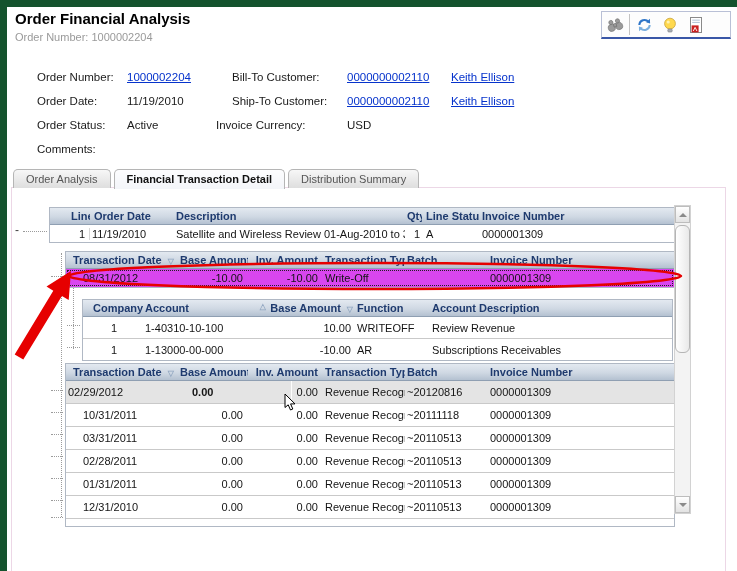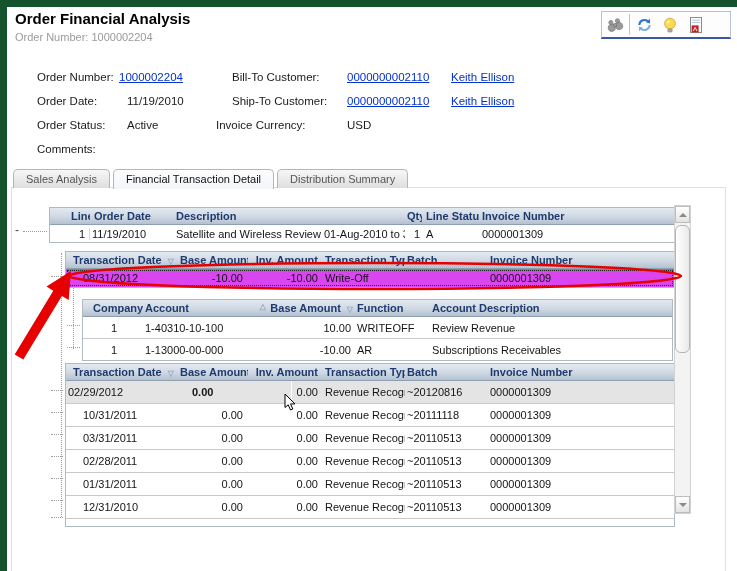--- a/index.html
+++ b/index.html
@@ -13,21 +13,21 @@
   .tool-sep{width:1px;height:21px;background:#c3c3c3;margin:0 1px;}
 
   
   .lbl{position:absolute;font-size:11.5px;color:#1a1a1a;}
   .val{position:absolute;font-size:11.5px;color:#1a1a1a;}
   .lnk{position:absolute;font-size:11.5px;color:#0633cc;text-decoration:underline;cursor:pointer;}
 
   
   .tabs{position:absolute;left:6px;top:162px;display:flex;gap:3px;z-index:5;}
   .tab{height:18px;line-height:18px;padding:0 12px;font-size:11px;color:#555;background:linear-gradient(#f7f7f7,#dedede);border:1px solid #b5b5b5;border-bottom:none;border-radius:5px 5px 0 0;cursor:pointer;white-space:nowrap;}
-  .tab.active{height:19px;background:linear-gradient(#fdfdfe,#f3f5f9);font-weight:normal;color:#111;position:relative;z-index:6;}
+  .tab.active{height:19px;background:linear-gradient(#fdfdfe,#f3f5f9);font-weight:bold;color:#111;position:relative;z-index:6;}
 
   
   .panel{position:absolute;left:4px;top:180px;width:713px;height:386px;background:#fff;border:1px solid #ecd7e6;z-index:1;}
 
   
   .table{position:absolute;border:1px solid #b0b8c4;background:#fff;z-index:2;}
   .thead{display:grid;height:16px;align-items:center;background:linear-gradient(#e3e9f0,#cfd8e3 55%,#b4c1d1);border-bottom:1px solid #8f9fb2;font-size:11px;font-weight:bold;color:#1e3a6e;}
   .trow{display:grid;align-items:center;background:#fff;font-size:11px;color:#141414;position:relative;cursor:default;}
   .trow + .trow{border-top:1px solid #c9c9c9;}
   .c{padding:0 2px;white-space:nowrap;overflow:hidden;}
@@ -101,42 +101,42 @@
           <rect x="1.5" y="0.5" width="11" height="15" fill="#fff" stroke="#8a8a8a"></rect>
           <rect x="3.2" y="2.6" width="7.6" height="1.1" fill="#b7c8da"></rect>
           <rect x="3.2" y="4.9" width="7.6" height="1.1" fill="#b7c8da"></rect>
           <rect x="2.6" y="8.4" width="7" height="7" fill="#c92121"></rect>
           <path d="M4.3 14 L6.1 10.4 L7.9 14" stroke="#fff" stroke-width="0.9" fill="none"></path>
         </svg>
     </div>
   </div>
 
   <div class="lbl" style="left:30px;top:64px;">Order Number:</div>
-  <div class="lnk" style="left:112px;top:64px;">1000002204</div>
+  <div class="lnk" style="left:120px;top:64px;">1000002204</div>
   <div class="lbl" style="left:30px;top:88px;">Order Date:</div>
   <div class="val" style="left:120px;top:88px;">11/19/2010</div>
   <div class="lbl" style="left:30px;top:112px;">Order Status:</div>
   <div class="val" style="left:120px;top:112px;">Active</div>
   <div class="lbl" style="left:30px;top:136px;">Comments:</div>
 
   <div class="lbl" style="left:225px;top:64px;">Bill-To Customer:</div>
   <div class="lnk" style="left:340px;top:64px;">000000000211</div>
   <div class="lnk" style="left:416px;top:64px;">0</div>
   <div class="lnk" style="left:444px;top:64px;">Keith Ellison</div>
 
   <div class="lbl" style="left:225px;top:88px;">Ship-To Customer:</div>
   <div class="lnk" style="left:340px;top:88px;">000000000211</div>
   <div class="lnk" style="left:416px;top:88px;">0</div>
   <div class="lnk" style="left:444px;top:88px;">Keith Ellison</div>
 
   <div class="lbl" style="left:209px;top:112px;">Invoice Currency:</div>
   <div class="val" style="left:340px;top:112px;">USD</div>
 
   <div class="tabs">
-    <div class="tab">Sales Analysis</div>
+    <div class="tab">Order Analysis</div>
     <div class="tab active">Financial Transaction Detail</div>
     <div class="tab">Distribution Summary</div>
   </div>
 
   <div class="panel"></div>
 
   <div class="toggle">-</div>
   <div class="tree-h" style="left:16px;top:224px;width:24px;"></div>
   <div class="tree-v" style="left:54px;top:246px;height:264px;"></div>
   <div class="tree-h" style="left:44px;top:269px;width:12px;"></div>

